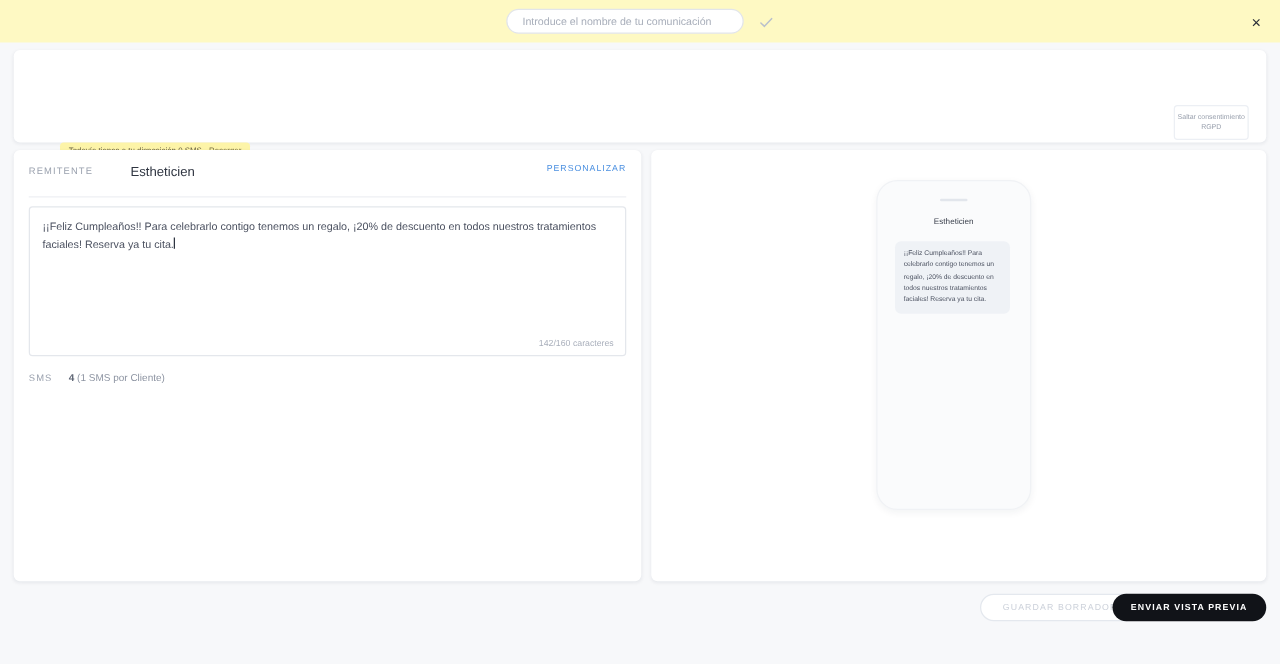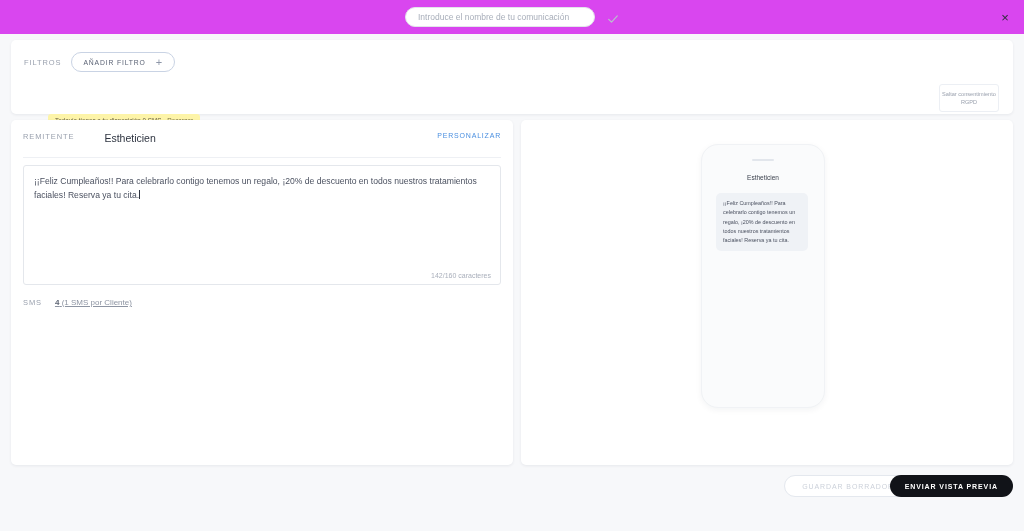--- a/index.html
+++ b/index.html
@@ -8,21 +8,21 @@
     width: 1024px; height: 531px;
     background: #f7f8fa;
     font-family: "Liberation Sans", sans-serif;
     overflow: hidden;
   }
 
   
   .topbar {
     position: absolute; left: 0; top: 0;
     width: 1024px; height: 34px;
-    background: #d946ef;
+    background: #fef9c3;
     display: flex; align-items: center; justify-content: center;
   }
   .name-wrap { display: flex; align-items: center; gap: 12px; }
   .name-input {
     width: 190px; height: 20px;
     border: 1px solid #e2e5ea; border-radius: 11px;
     background: #ffffff;
     font-family: "Liberation Sans", sans-serif;
     font-size: 8.5px; color: #9aa1ae;
     padding: 0 12px; outline: none;
@@ -137,21 +137,21 @@
     background: #2e3440; vertical-align: -1px;
   }
   .counter {
     position: absolute; right: 9px; bottom: 5px;
     font-size: 7px; color: #a9afbb;
   }
   .sms-count-row {
     position: absolute; left: 12px; top: 178px;
     display: flex; align-items: baseline; gap: 13px;
   }
-  .sms-count-val { font-size: 8px; color: #8d94a2; text-decoration: underline; }
+  .sms-count-val { font-size: 8px; color: #8d94a2; }
   .sms-count-val b { color: #5f6675; font-weight: bold; }
 
   .preview-card {
     position: absolute; left: 521px; top: 120px;
     width: 492px; height: 345px;
     background: #ffffff; border-radius: 5px;
     box-shadow: 0 1px 3px rgba(20,30,60,.07);
   }
   .phone {
     position: absolute; left: 180px; top: 24px;
@@ -209,27 +209,20 @@
       <svg viewBox="0 0 14 14" width="12" height="12">
         <path d="M2 7.4 L5.3 10.6 L12 3.4" fill="none" stroke="#b9c0cc" stroke-width="1.4" stroke-linecap="round" stroke-linejoin="round"></path>
       </svg>
     </span>
   </div>
 </div>
 <button class="close-btn">×</button>
 
 <div class="filters-card">
 
-  <div class="filters-row">
-    <span class="label-caps">FILTROS</span>
-    <button class="add-filter-btn">
-      <span>AÑADIR FILTRO</span>
-      <span class="plus">+</span>
-    </button>
-  </div>
 
   <div class="sms-toast">
     <span>Todavía tienes a tu disposición 0 SMS.</span><a class="recargar">Recargar</a>
   </div>
 
   <div class="dest-row">
     <span class="label-caps">DESTINATARIOS</span>
     <span class="dest-value">4 Clientes</span>
   </div>
 

